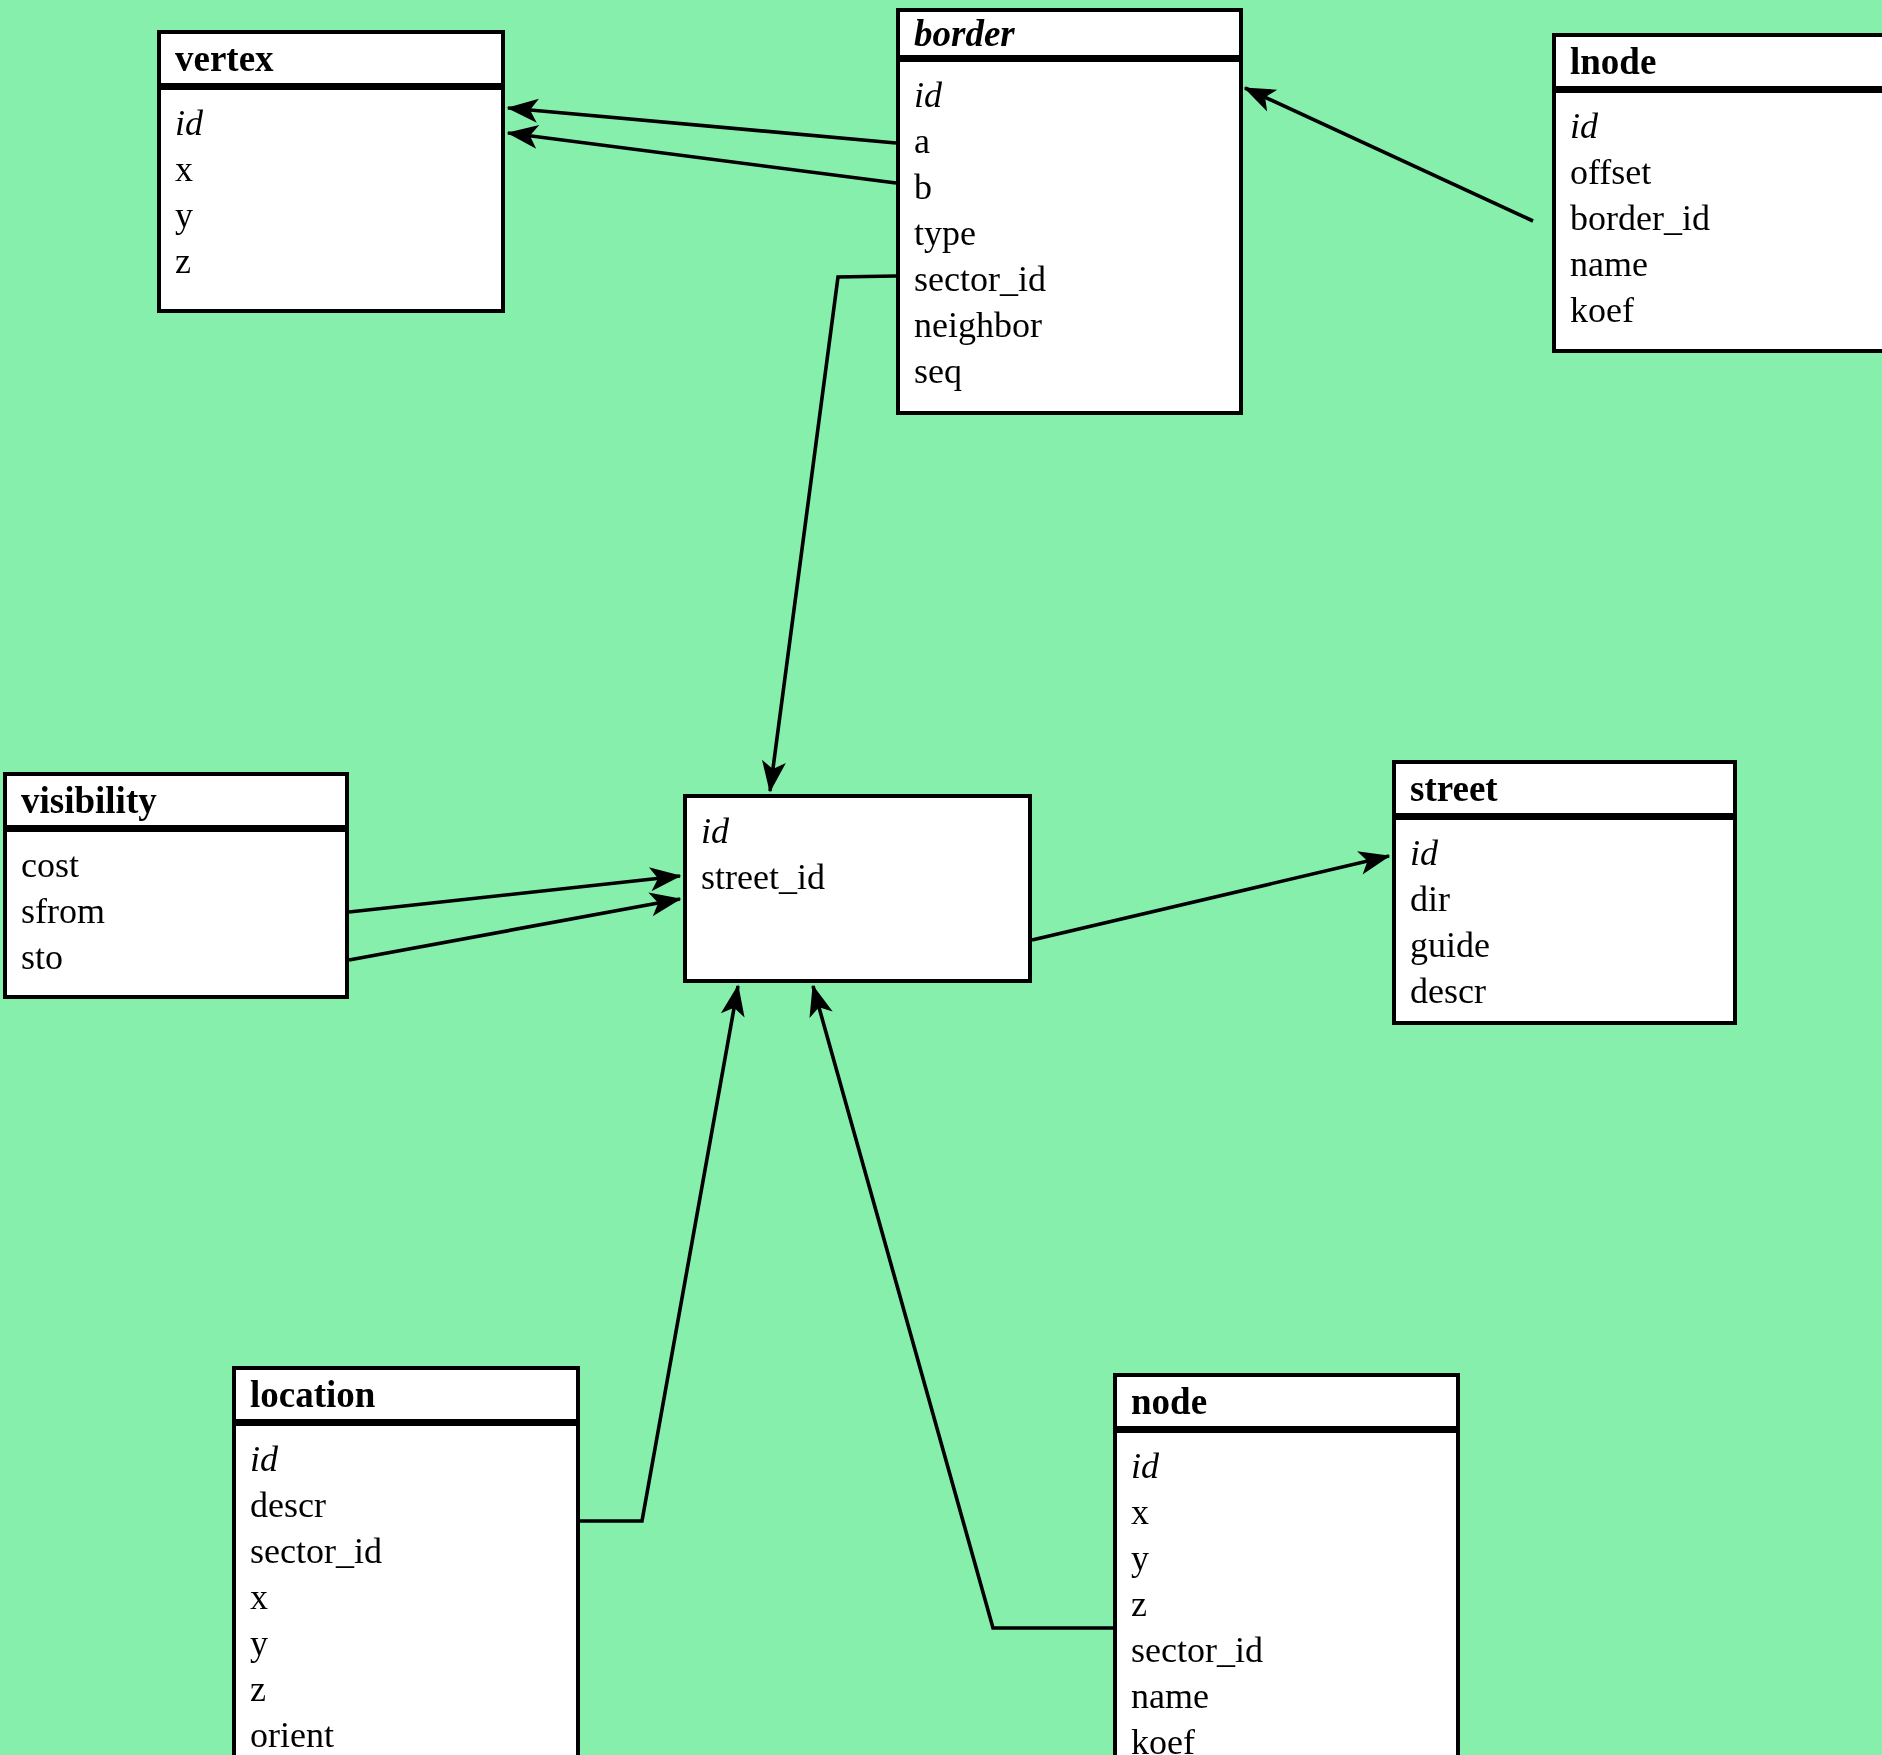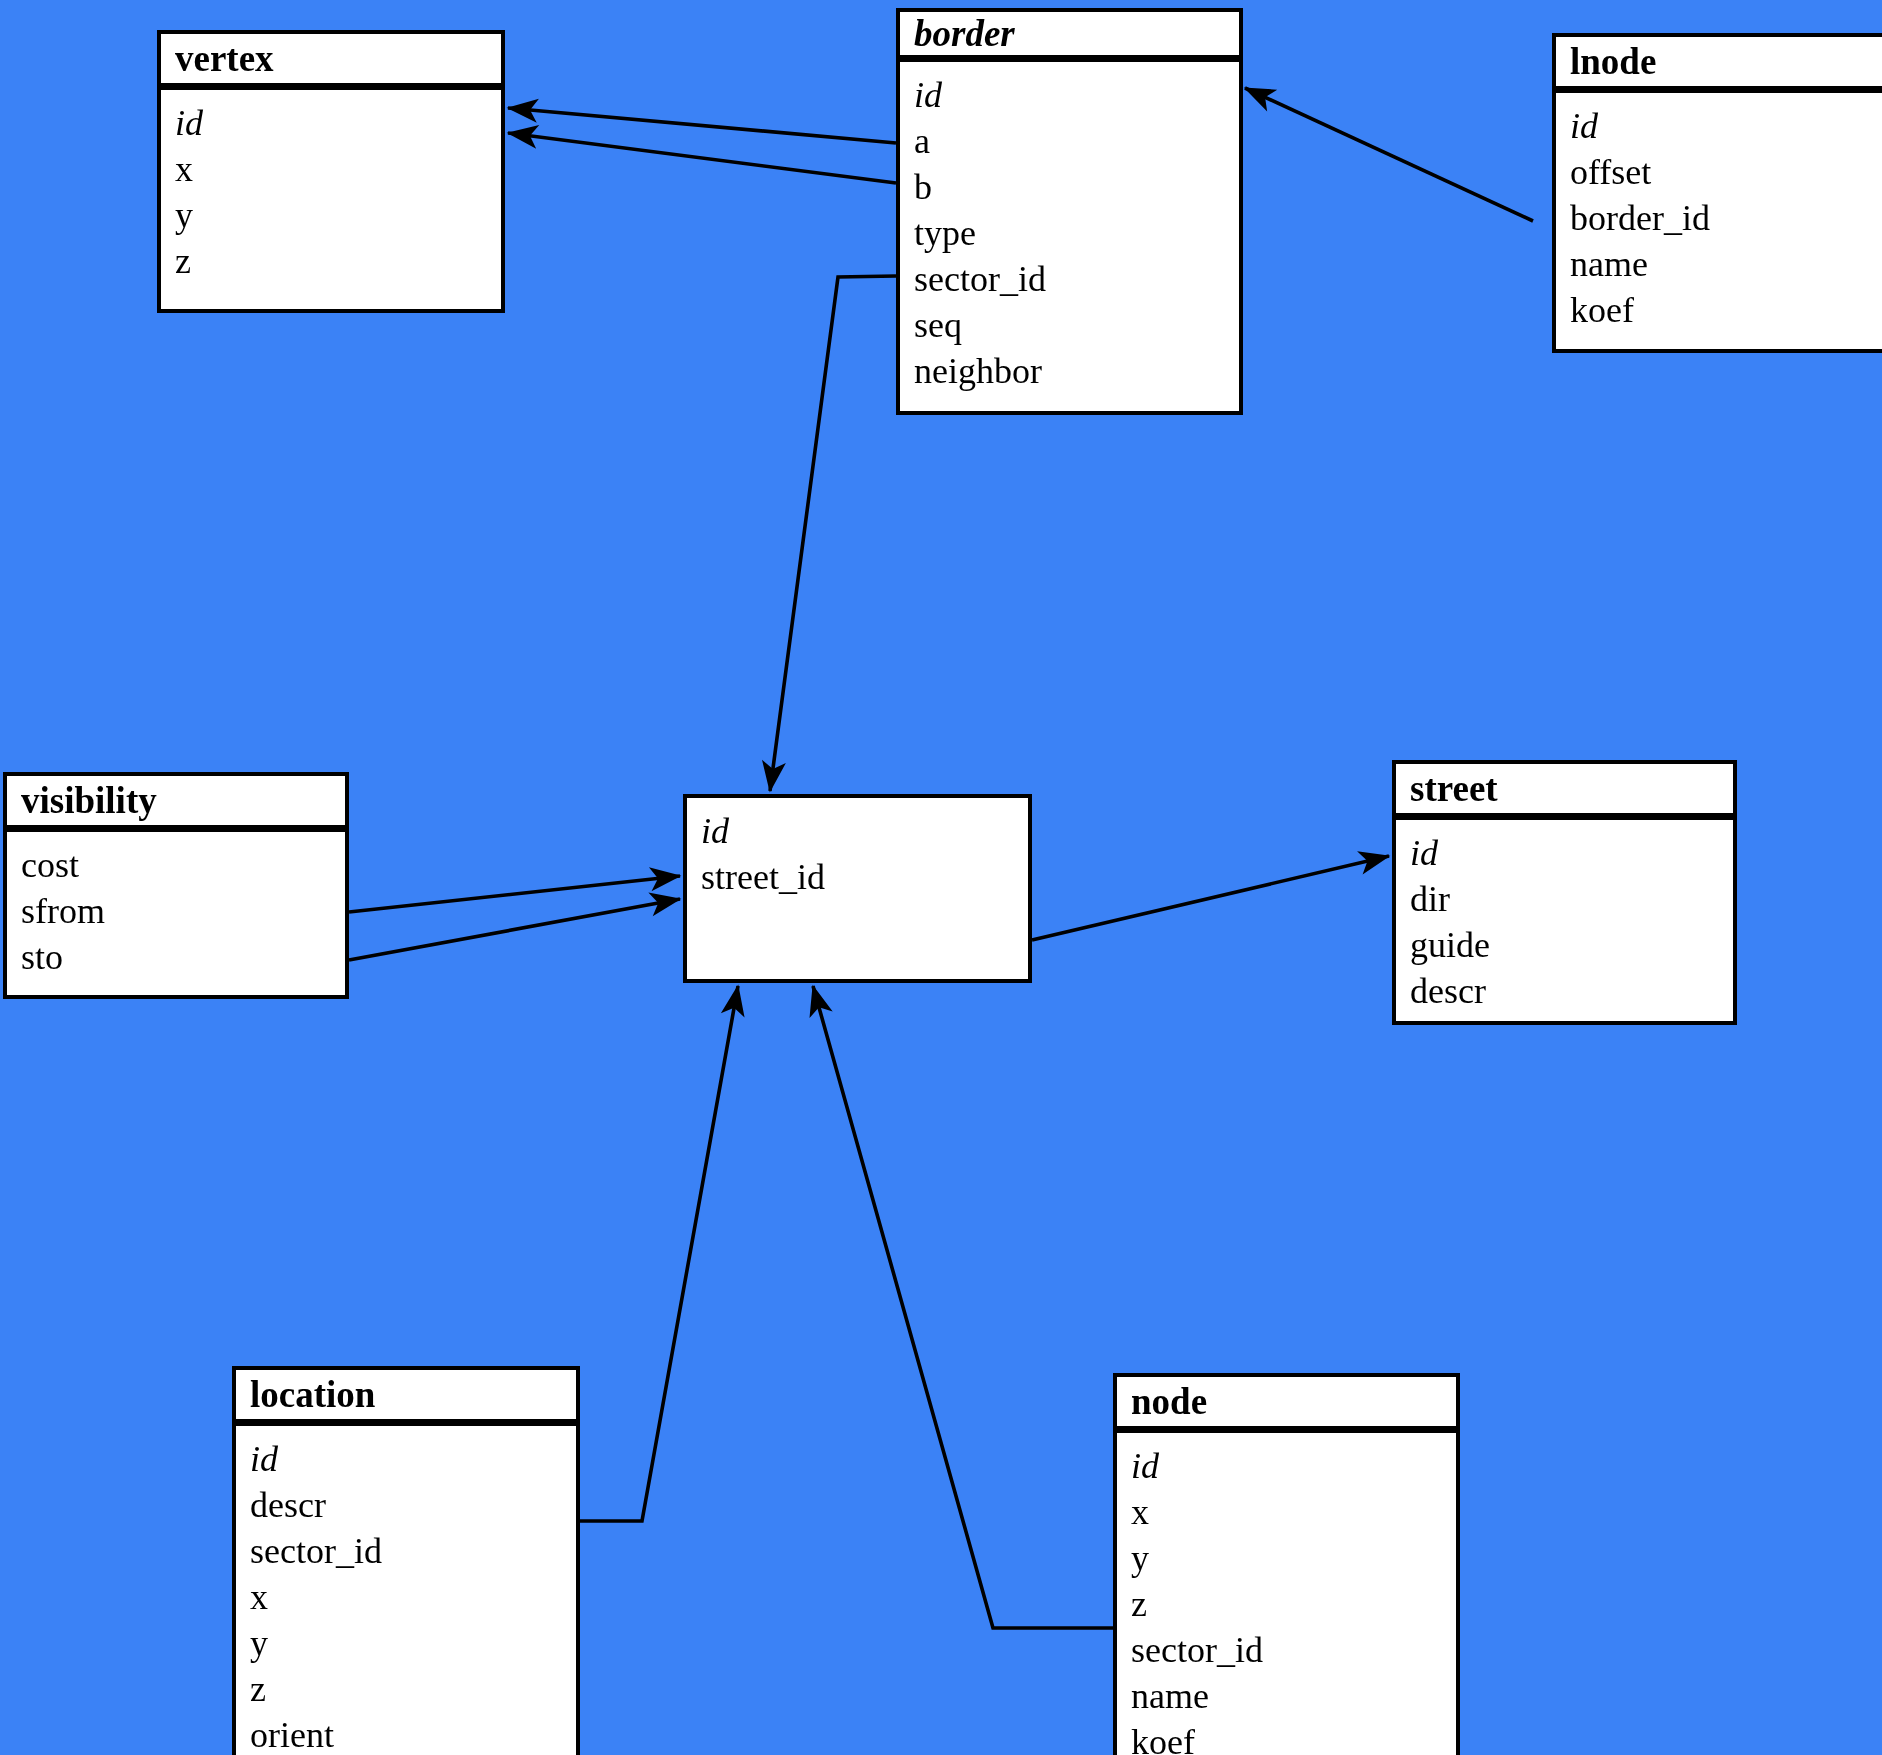--- a/index.html
+++ b/index.html
@@ -1,20 +1,20 @@
 <!DOCTYPE html>
 <html><head>
 <meta charset="utf-8">
 <style>
   html, body { margin: 0; padding: 0; background: #ffffff; }
   #canvas {
     position: relative;
     width: 1882px;
     height: 1755px;
-    background: #3b82f6;
+    background: #86efac;
     font-family: "Liberation Serif", "DejaVu Serif", serif;
     color: #000000;
     overflow: hidden;
   }
   #connector-layer {
     position: absolute;
     left: 0; top: 0;
     width: 1882px; height: 1755px;
     pointer-events: none;
   }
@@ -86,22 +86,22 @@
   </div>
 
   <div class="entity e-border">
     <div class="title">border</div>
     <div class="fields">
       <div class="field pk">id</div>
       <div class="field">a</div>
       <div class="field">b</div>
       <div class="field">type</div>
       <div class="field">sector_id</div>
+      <div class="field">neighbor</div>
       <div class="field">seq</div>
-      <div class="field">neighbor</div>
     </div>
   </div>
 
   <div class="entity e-lnode">
     <div class="title">lnode</div>
     <div class="fields">
       <div class="field pk">id</div>
       <div class="field">offset</div>
       <div class="field">border_id</div>
       <div class="field">name</div>

